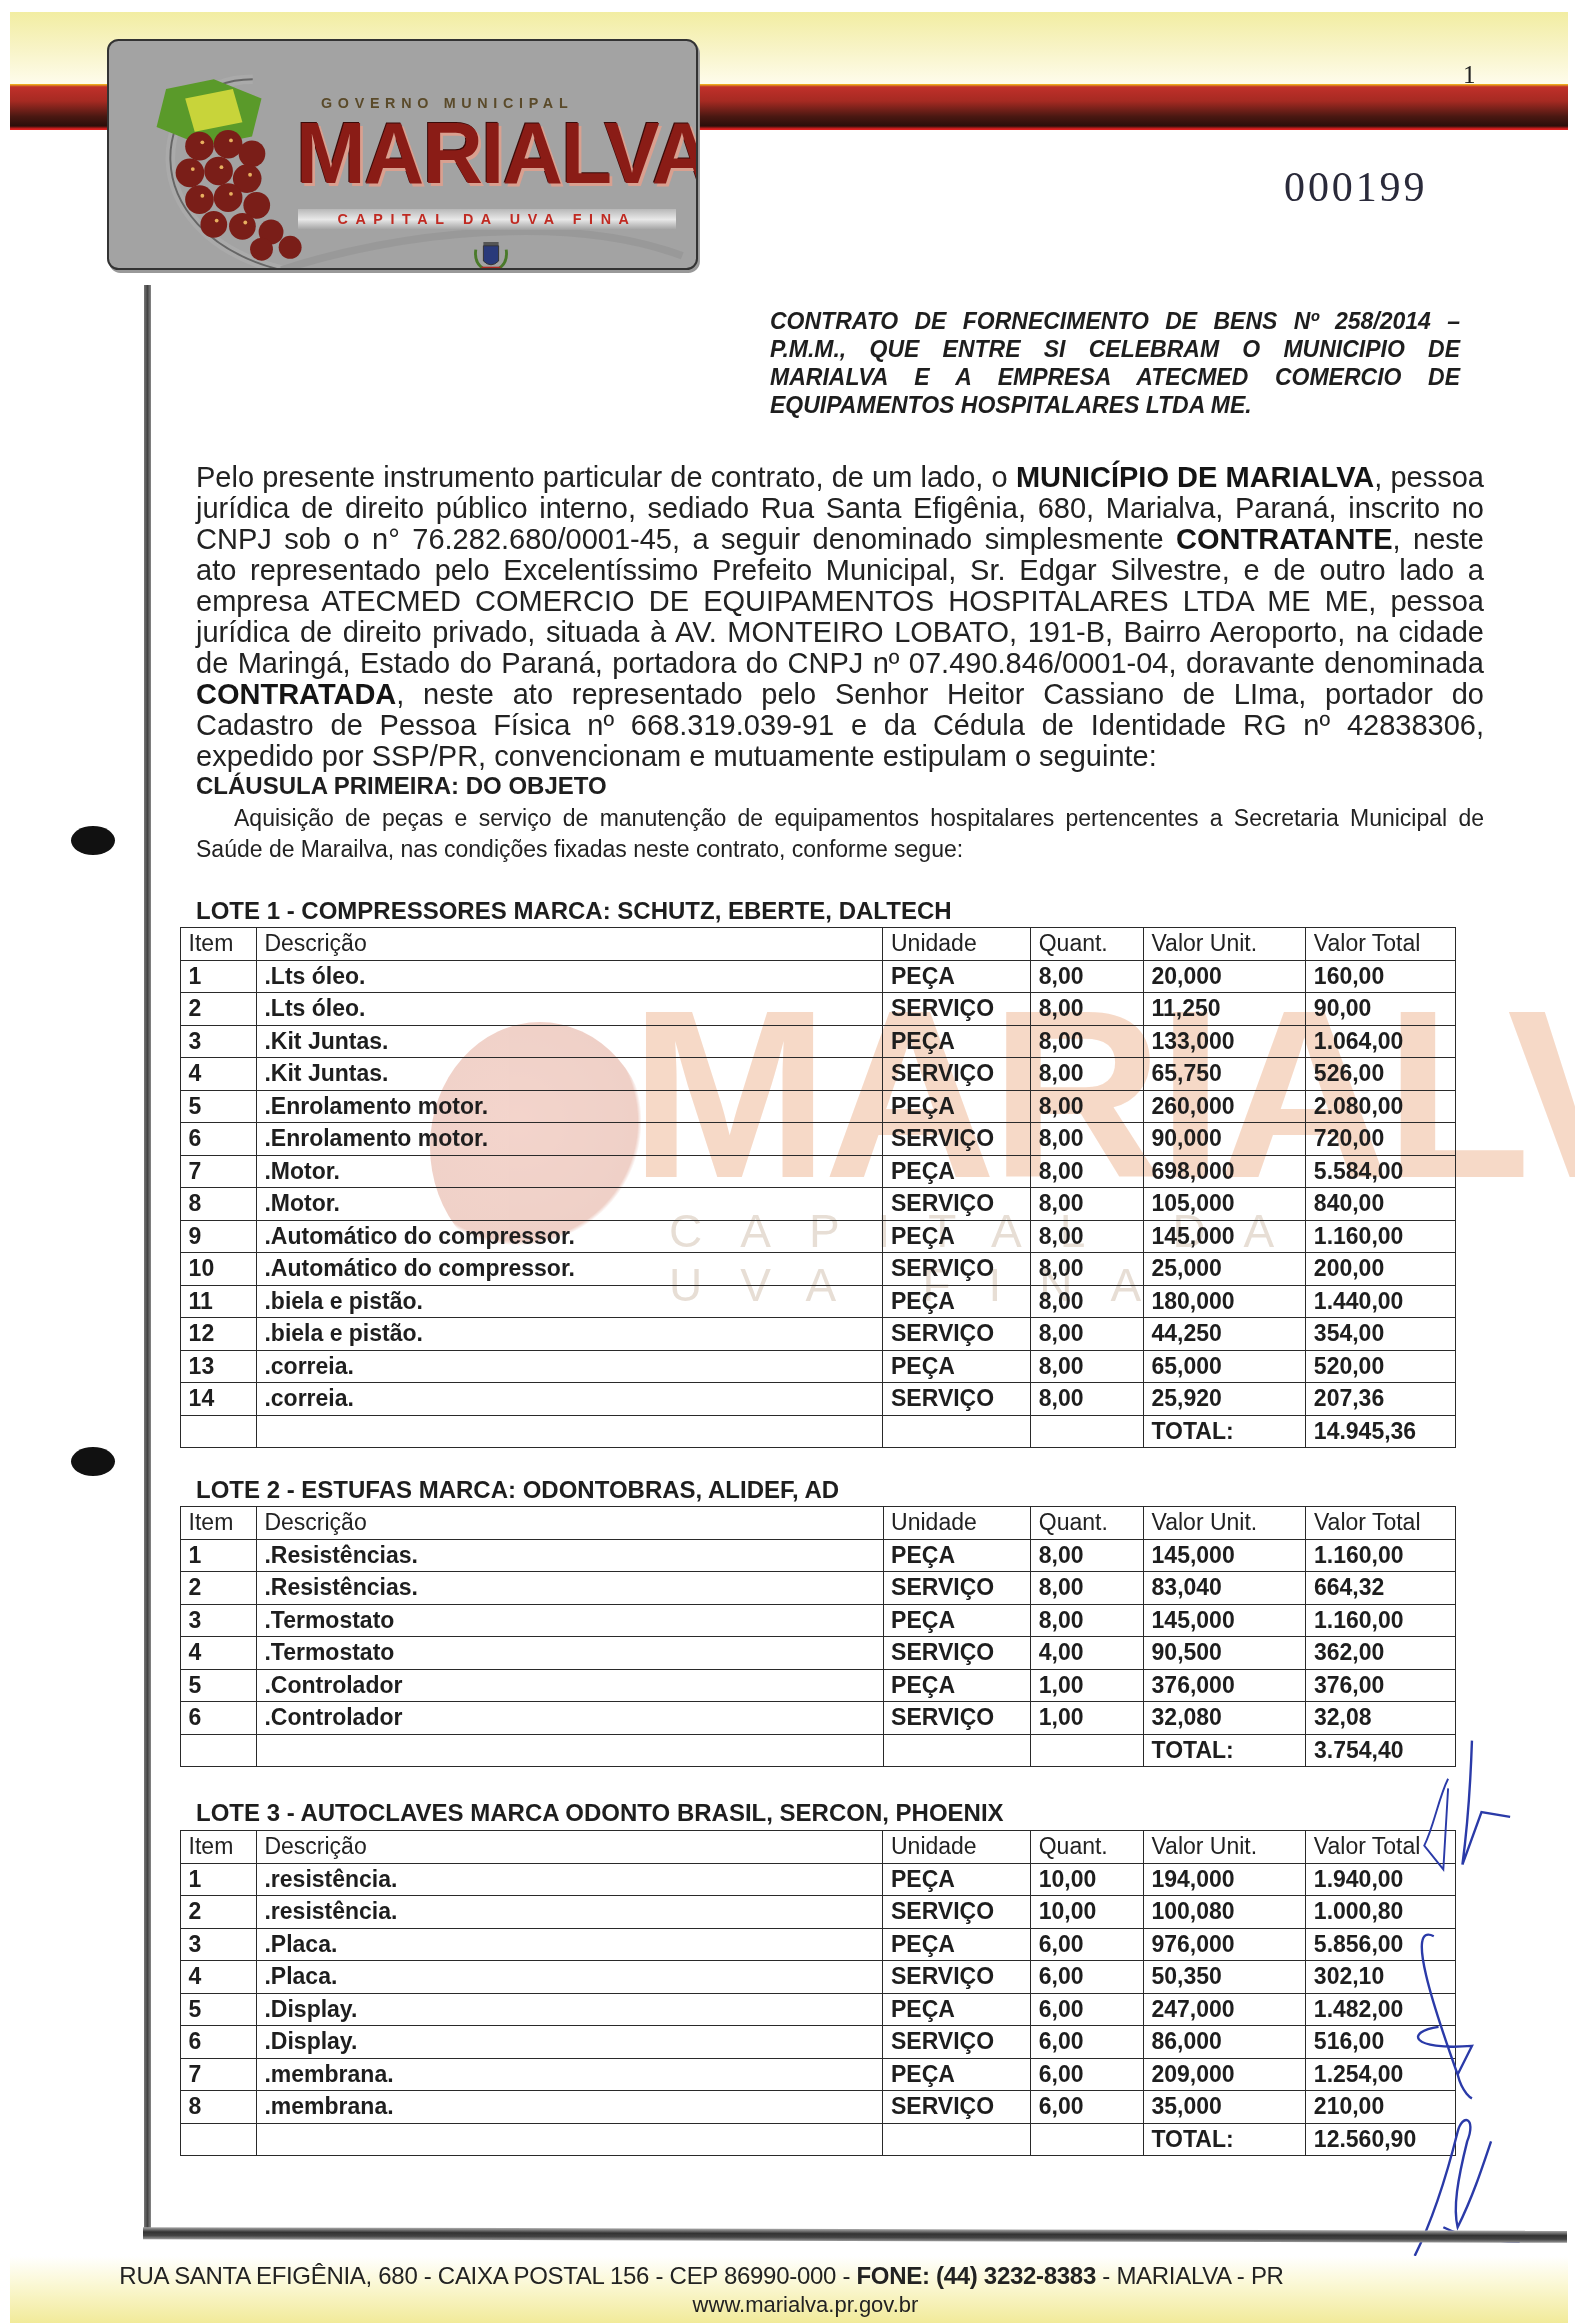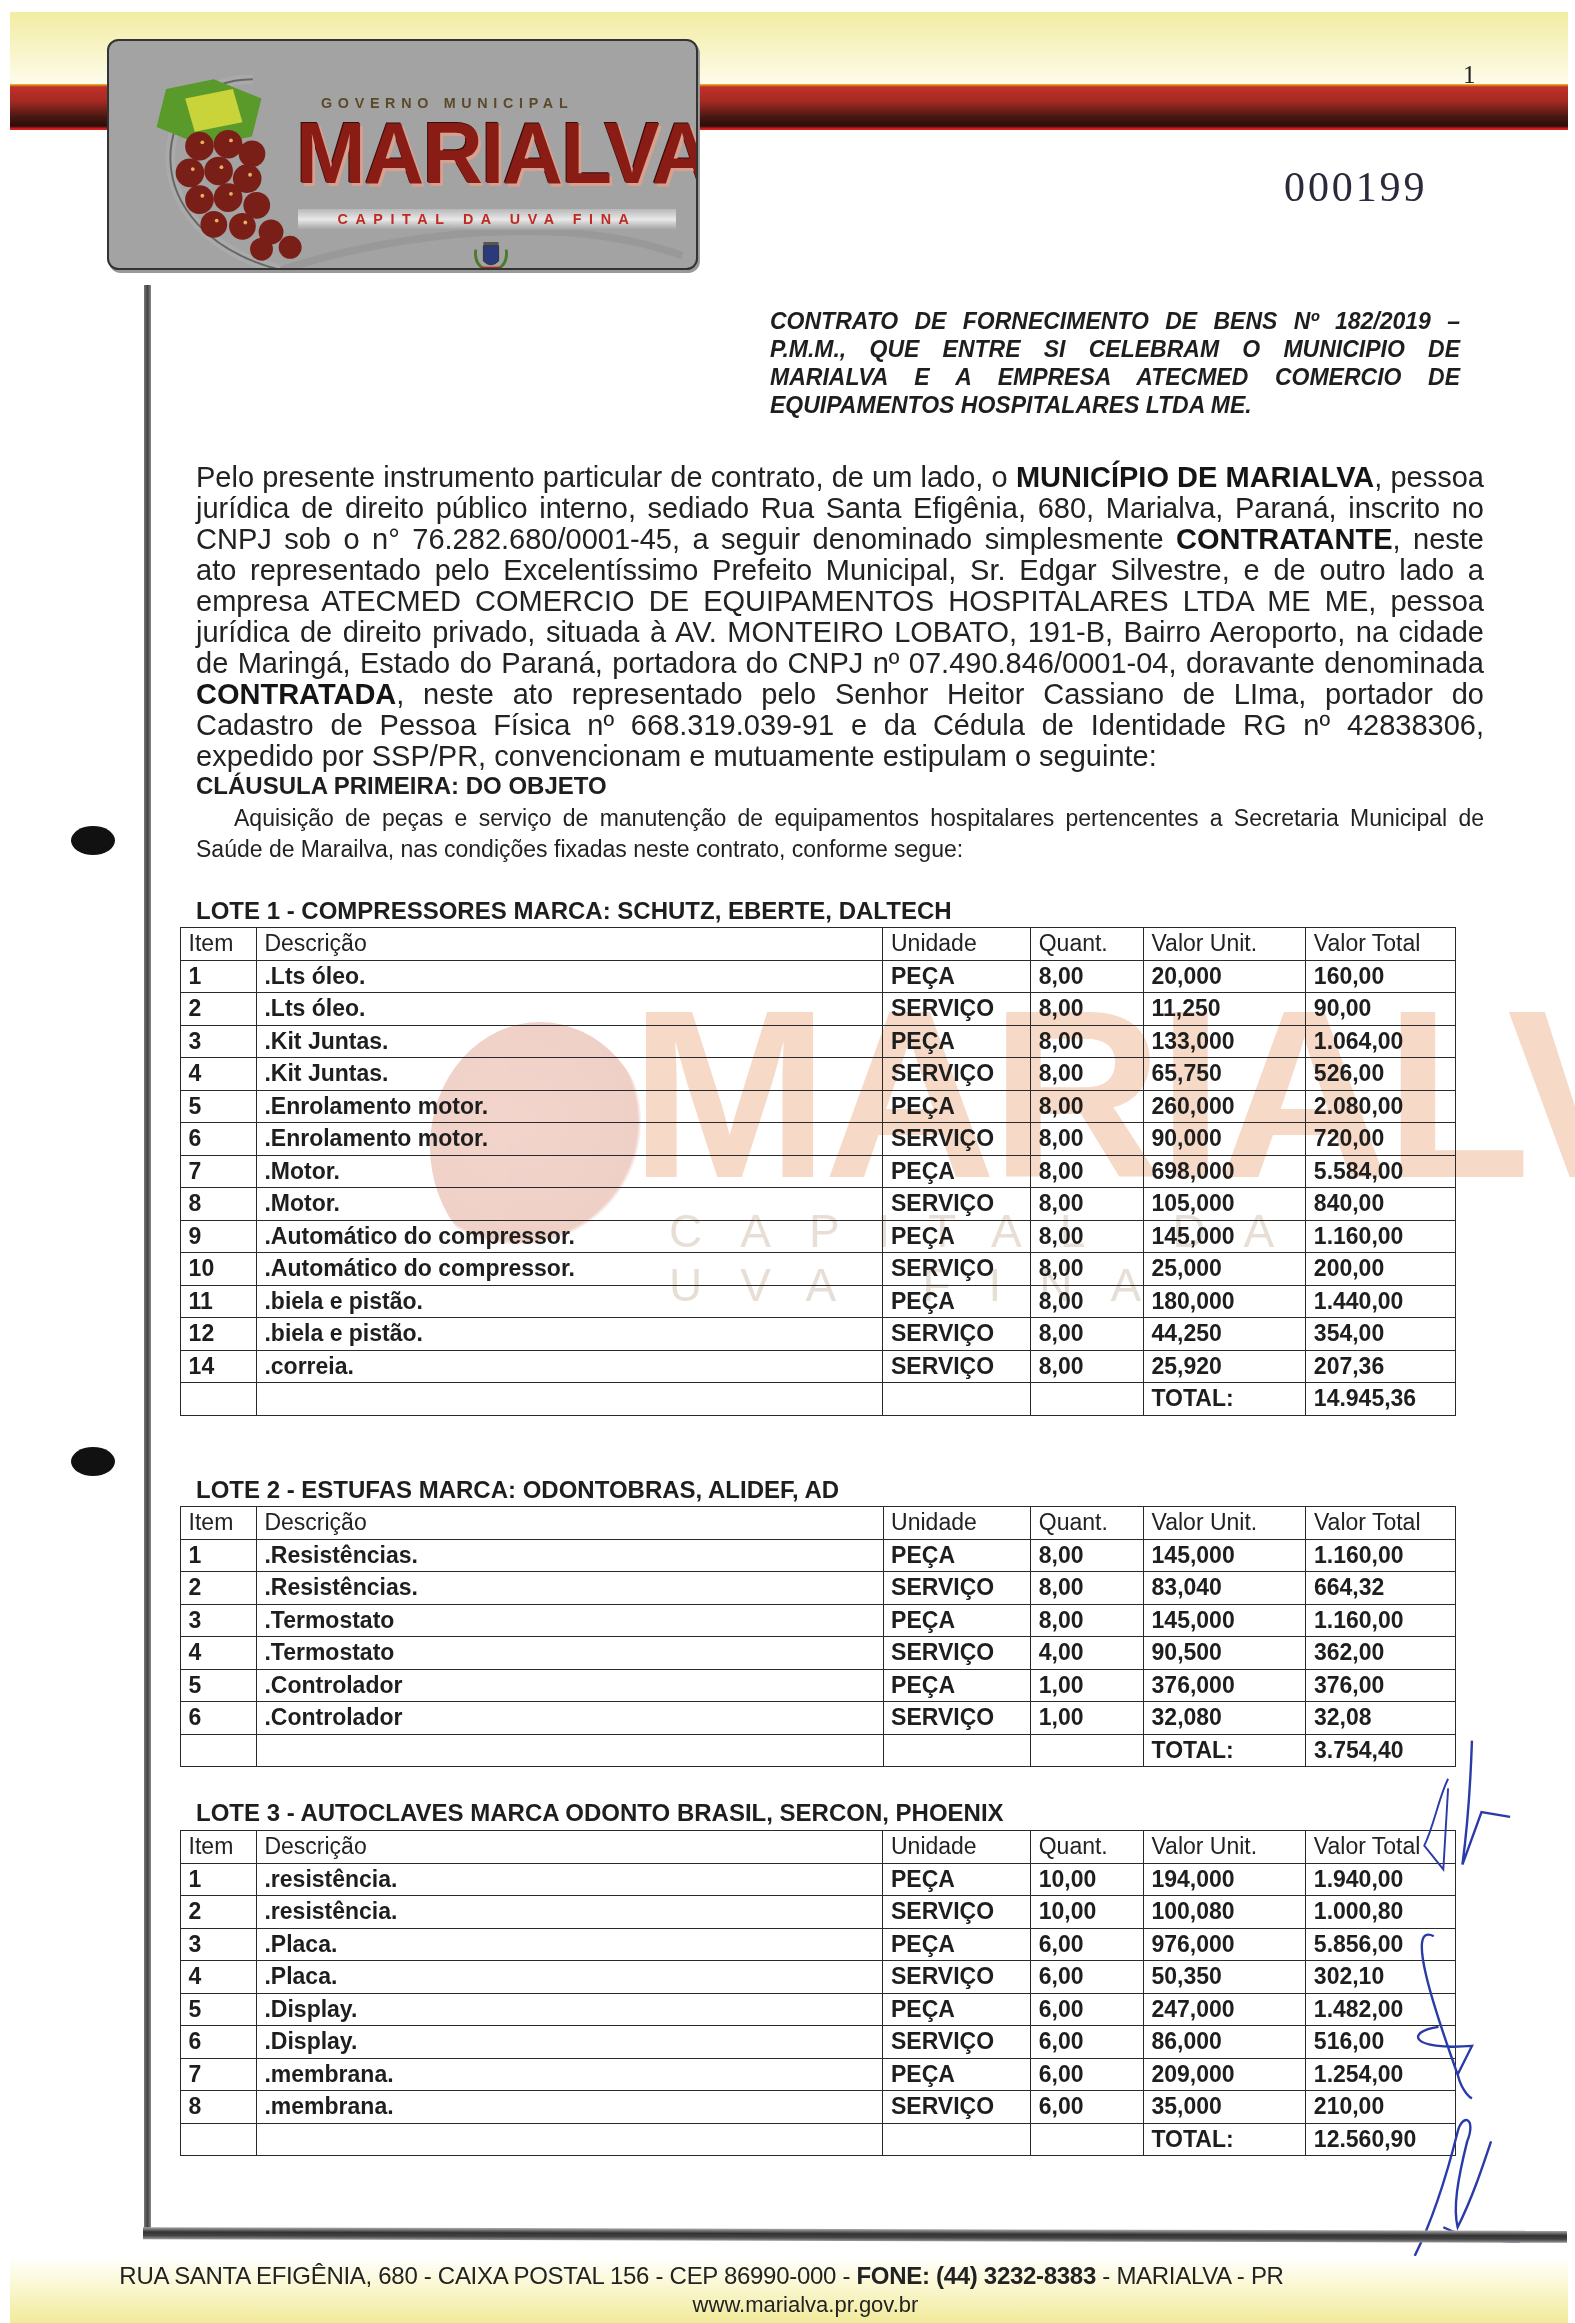--- a/index.html
+++ b/index.html
@@ -133,21 +133,21 @@
 <div class="left-rule"></div>
 <div class="punch" style="left:71px; top:826px;"></div>
 <div class="punch" style="left:71px; top:1447px;"></div>
 
 <div class="watermark">
   <div class="wm-grapes"></div>
   <div class="wm-text">MARIALVA</div>
   <div class="wm-slogan">CAPITAL DA UVA FINA</div>
 </div>
 
-<div class="contract-title">CONTRATO DE FORNECIMENTO DE BENS Nº 182/2019 – P.M.M., QUE ENTRE SI CELEBRAM O MUNICIPIO DE MARIALVA E A EMPRESA ATECMED COMERCIO DE EQUIPAMENTOS HOSPITALARES LTDA ME.</div>
+<div class="contract-title">CONTRATO DE FORNECIMENTO DE BENS Nº 258/2014 – P.M.M., QUE ENTRE SI CELEBRAM O MUNICIPIO DE MARIALVA E A EMPRESA ATECMED COMERCIO DE EQUIPAMENTOS HOSPITALARES LTDA ME.</div>
 
 <div class="para"><span>Pelo presente instrumento particular de contrato, de um lado, o </span><b>MUNICÍPIO DE MARIALVA</b><span>, pessoa jurídica de direito público interno, sediado Rua Santa Efigênia, 680, Marialva, Paraná, inscrito no CNPJ sob o n° 76.282.680/0001-45, a seguir denominado simplesmente </span><b>CONTRATANTE</b><span>, neste ato representado pelo Excelentíssimo Prefeito Municipal, Sr. Edgar Silvestre, e de outro lado a empresa ATECMED COMERCIO DE EQUIPAMENTOS HOSPITALARES LTDA ME ME, pessoa jurídica de direito privado, situada à AV. MONTEIRO LOBATO, 191-B, Bairro Aeroporto, na cidade de Maringá, Estado do Paraná, portadora do CNPJ nº 07.490.846/0001-04, doravante denominada </span><b>CONTRATADA</b><span>, neste ato representado pelo Senhor Heitor Cassiano de LIma, portador do Cadastro de Pessoa Física nº 668.319.039-91 e da Cédula de Identidade RG nº 42838306, expedido por SSP/PR, convencionam e mutuamente estipulam o seguinte:</span></div>
 
 <div class="clause-title">CLÁUSULA PRIMEIRA: DO OBJETO</div>
 <div class="clause-text">Aquisição de peças e serviço de manutenção de equipamentos hospitalares pertencentes a Secretaria Municipal de Saúde de Marailva, nas condições fixadas neste contrato, conforme segue:</div>
 
 <div class="lote-title" style="top:897px;">LOTE 1 - COMPRESSORES MARCA: SCHUTZ, EBERTE, DALTECH</div>
 <table class="lote" id="lote0" style="top:927px;">
     <tbody>
       <tr>
@@ -248,20 +248,28 @@
       </tr>
       <tr>
         <td>12</td>
         <td>.biela e pistão.</td>
         <td>SERVIÇO</td>
         <td>8,00</td>
         <td>44,250</td>
         <td>354,00</td>
       </tr>
       <tr>
+        <td>13</td>
+        <td>.correia.</td>
+        <td>PEÇA</td>
+        <td>8,00</td>
+        <td>65,000</td>
+        <td>520,00</td>
+      </tr>
+      <tr>
         <td>14</td>
         <td>.correia.</td>
         <td>SERVIÇO</td>
         <td>8,00</td>
         <td>25,920</td>
         <td>207,36</td>
       </tr>
       <tr>
         <td></td>
         <td></td>

